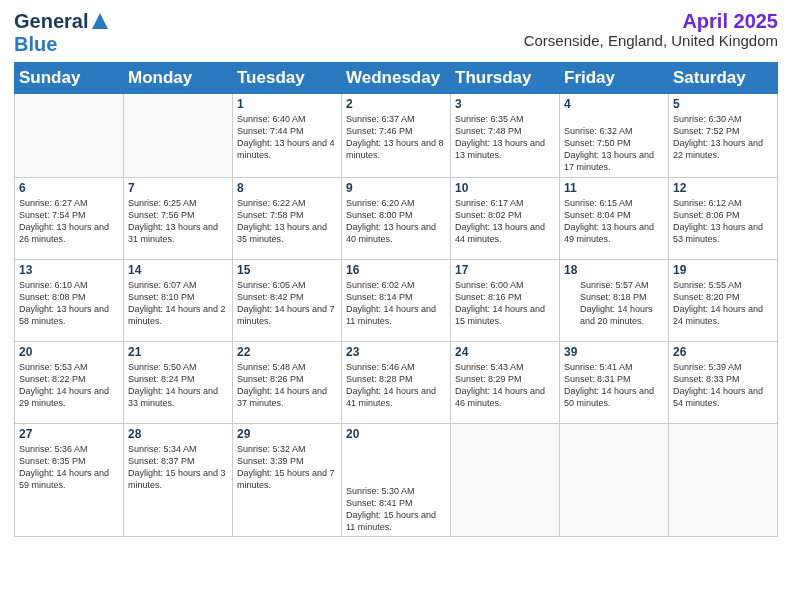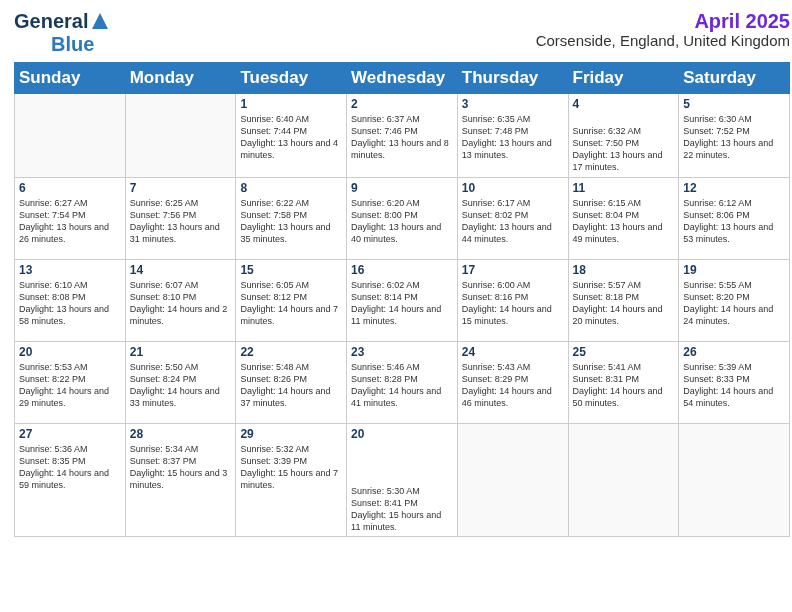--- a/index.html
+++ b/index.html
@@ -7,21 +7,21 @@
       font-family: Arial, sans-serif;
       background: #fff;
       width: 792px;
       height: 612px;
       overflow: hidden;
     }
     .page {
       width: 792px;
       height: 612px;
       background: #fff;
-      padding: 10px 2px 10px 14px;
+      padding: 10px 14px 10px 14px;
     }
     .header {
       display: flex;
       justify-content: space-between;
       align-items: flex-start;
       margin-bottom: 6px;
     }
     .logo {
       display: flex;
       align-items: flex-end;
@@ -93,21 +93,21 @@
   <div class="header">
     <div class="logo">
       <div>
         <div style="display:flex;align-items:center;">
           <span class="logo-general" style="font-size:20px;font-weight:bold;color:#1a3a5c;">General</span>
           <svg width="20" height="20" viewBox="0 0 20 20" style="margin-left:2px;margin-top:-2px;">
             <polygon points="2,18 10,2 18,18" fill="#2b7abf"></polygon>
           </svg>
         </div>
         <div>
-          <span class="logo-blue" style="font-size:20px;font-weight:bold;color:#2b7abf;margin-left:37px;">Blue</span>
+          <span class="logo-blue" style="font-size:20px;font-weight:bold;color:#2b7abf;">Blue</span>
         </div>
       </div>
     </div>
     <div class="header-right">
       <div class="title">April 2025</div>
       <div class="subtitle">Corsenside, England, United Kingdom</div>
     </div>
   </div>
 
   <table class="calendar">
@@ -210,38 +210,38 @@
           </td>
           <td>
             <div class="day-number">14</div>
             <div class="day-info" style="white-space: pre-line;">Sunrise: 6:07 AM
 Sunset: 8:10 PM
 Daylight: 14 hours and 2 minutes.</div>
           </td>
           <td>
             <div class="day-number">15</div>
             <div class="day-info" style="white-space: pre-line;">Sunrise: 6:05 AM
-Sunset: 8:12 PM
+Sunset: 8:42 PM
 Daylight: 14 hours and 7 minutes.</div>
           </td>
           <td>
             <div class="day-number">16</div>
             <div class="day-info" style="white-space: pre-line;">Sunrise: 6:02 AM
 Sunset: 8:14 PM
 Daylight: 14 hours and 11 minutes.</div>
           </td>
           <td>
             <div class="day-number">17</div>
             <div class="day-info" style="white-space: pre-line;">Sunrise: 6:00 AM
 Sunset: 8:16 PM
 Daylight: 14 hours and 15 minutes.</div>
           </td>
           <td>
             <div class="day-number">18</div>
-            <div class="day-info" style="white-space: pre-line;">Sunrise: 5:57 AM
+            <div class="day-info" style="white-space: pre-line; margin-left: 16px;">Sunrise: 5:57 AM
 Sunset: 8:18 PM
 Daylight: 14 hours and 20 minutes.</div>
           </td>
           <td>
             <div class="day-number">19</div>
             <div class="day-info" style="white-space: pre-line;">Sunrise: 5:55 AM
 Sunset: 8:20 PM
 Daylight: 14 hours and 24 minutes.</div>
           </td>
         </tr>
@@ -270,21 +270,21 @@
 Sunset: 8:28 PM
 Daylight: 14 hours and 41 minutes.</div>
           </td>
           <td>
             <div class="day-number">24</div>
             <div class="day-info" style="white-space: pre-line;">Sunrise: 5:43 AM
 Sunset: 8:29 PM
 Daylight: 14 hours and 46 minutes.</div>
           </td>
           <td>
-            <div class="day-number">25</div>
+            <div class="day-number">39</div>
             <div class="day-info" style="white-space: pre-line;">Sunrise: 5:41 AM
 Sunset: 8:31 PM
 Daylight: 14 hours and 50 minutes.</div>
           </td>
           <td>
             <div class="day-number">26</div>
             <div class="day-info" style="white-space: pre-line;">Sunrise: 5:39 AM
 Sunset: 8:33 PM
 Daylight: 14 hours and 54 minutes.</div>
           </td>

